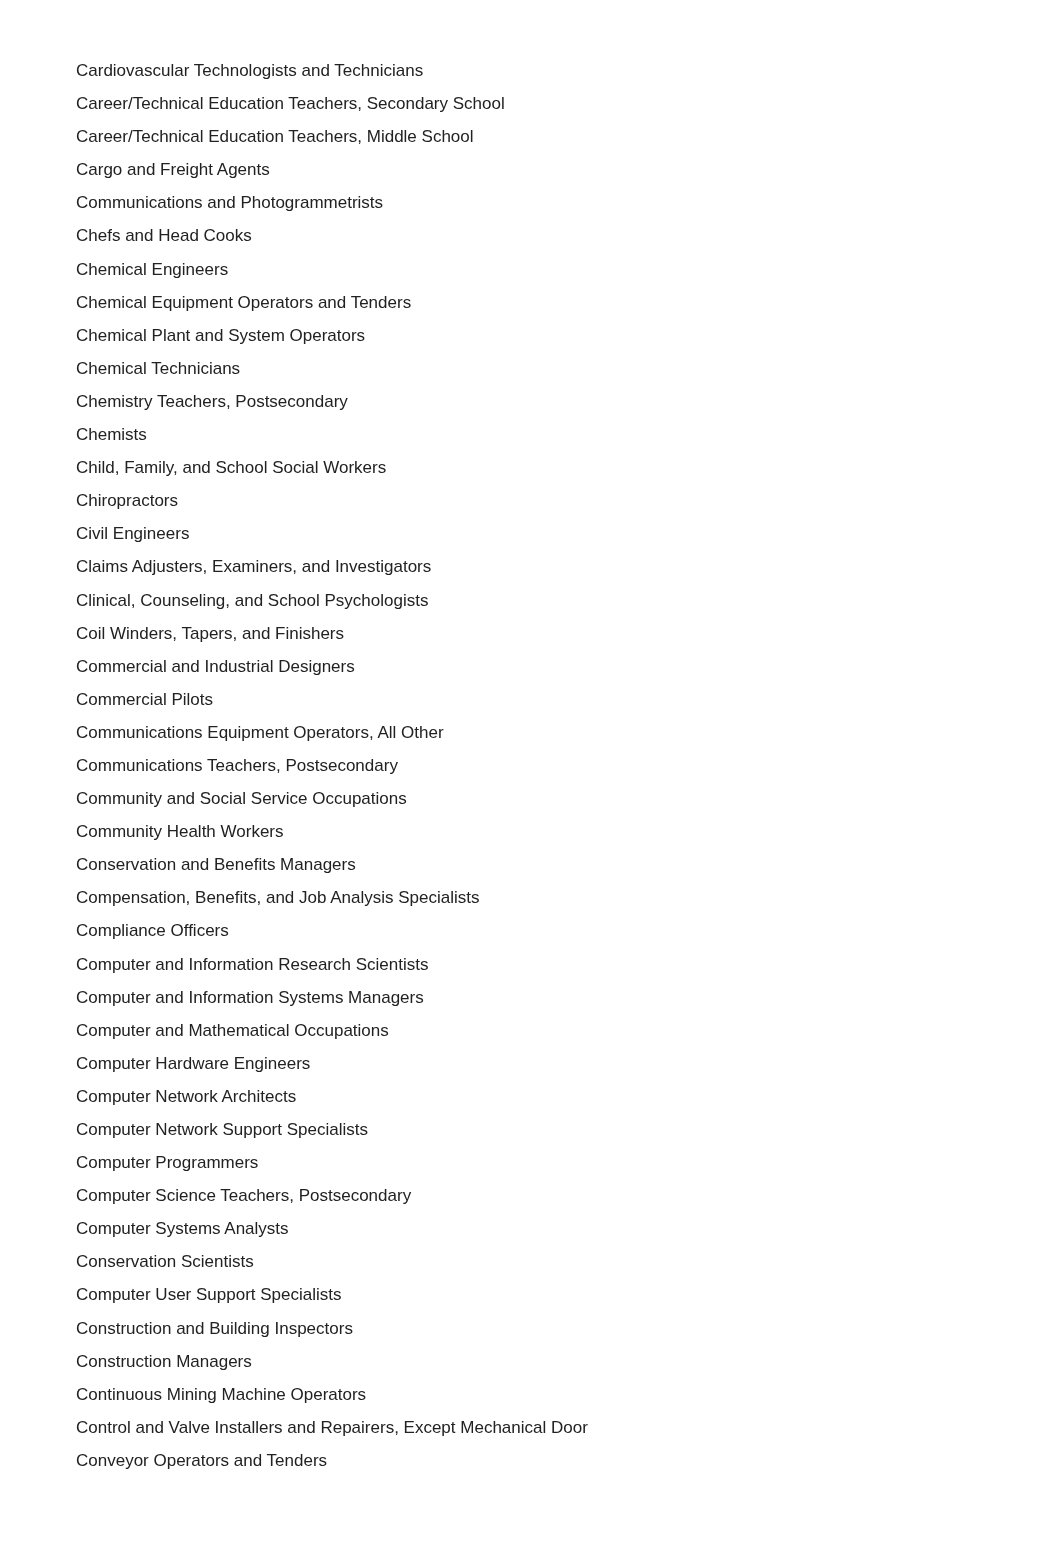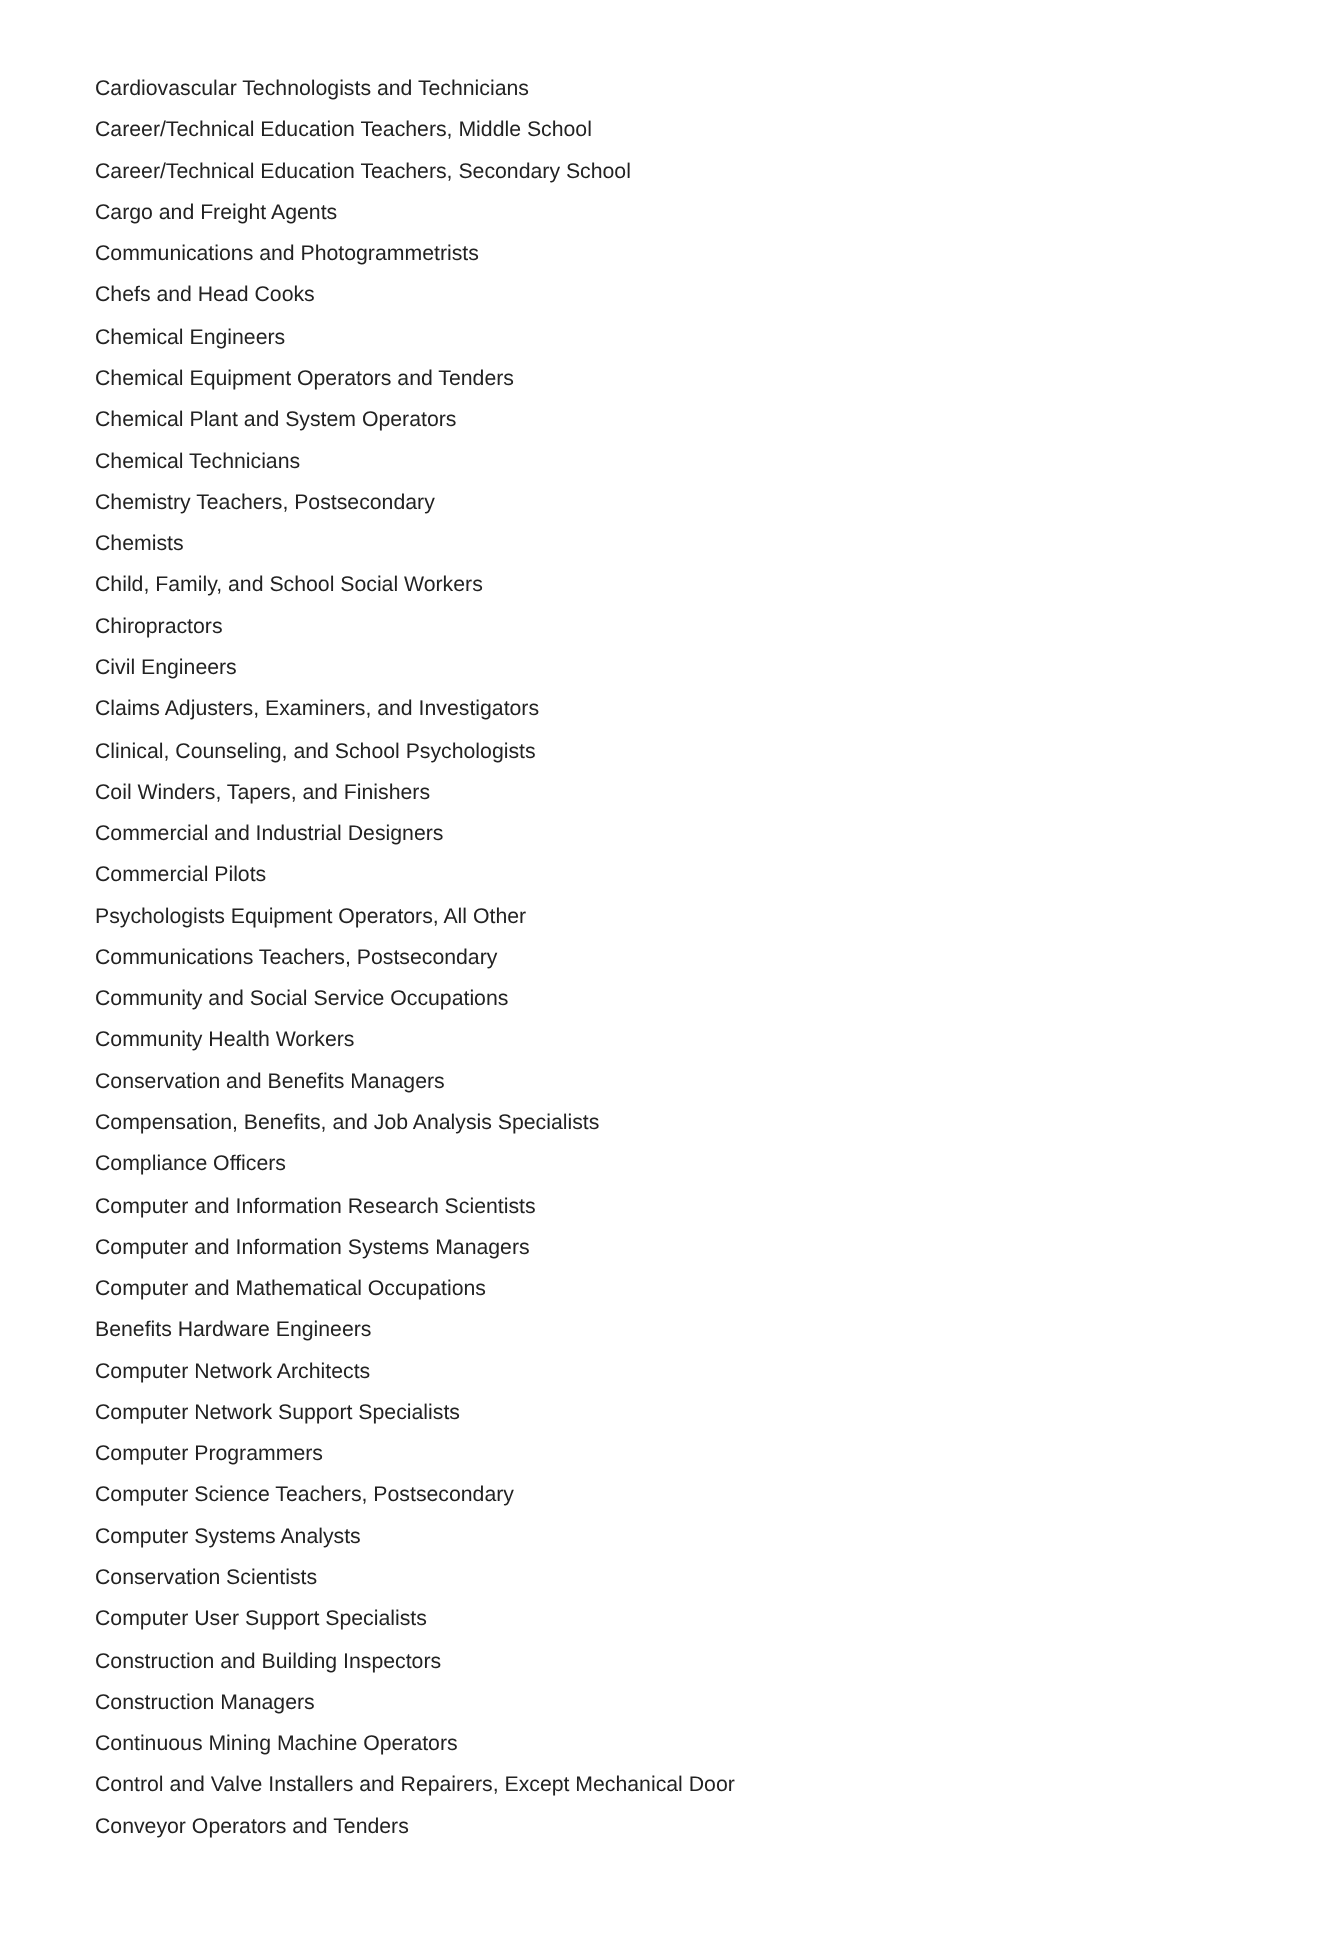--- a/index.html
+++ b/index.html
@@ -23,50 +23,50 @@
     .occupation-item {
       line-height: 1.3;
       font-weight: 400;
     }
   </style>
 </head>
 <body>
 
 <div class="occupation-list">
 <div class="occupation-item">Cardiovascular Technologists and Technicians</div>
+    <div class="occupation-item">Career/Technical Education Teachers, Secondary School</div>
     <div class="occupation-item">Career/Technical Education Teachers, Middle School</div>
-    <div class="occupation-item">Career/Technical Education Teachers, Secondary School</div>
     <div class="occupation-item">Cargo and Freight Agents</div>
     <div class="occupation-item">Communications and Photogrammetrists</div>
     <div class="occupation-item">Chefs and Head Cooks</div>
     <div class="occupation-item">Chemical Engineers</div>
     <div class="occupation-item">Chemical Equipment Operators and Tenders</div>
     <div class="occupation-item">Chemical Plant and System Operators</div>
     <div class="occupation-item">Chemical Technicians</div>
     <div class="occupation-item">Chemistry Teachers, Postsecondary</div>
     <div class="occupation-item">Chemists</div>
     <div class="occupation-item">Child, Family, and School Social Workers</div>
     <div class="occupation-item">Chiropractors</div>
     <div class="occupation-item">Civil Engineers</div>
     <div class="occupation-item">Claims Adjusters, Examiners, and Investigators</div>
     <div class="occupation-item">Clinical, Counseling, and School Psychologists</div>
     <div class="occupation-item">Coil Winders, Tapers, and Finishers</div>
     <div class="occupation-item">Commercial and Industrial Designers</div>
     <div class="occupation-item">Commercial Pilots</div>
-    <div class="occupation-item">Psychologists Equipment Operators, All Other</div>
+    <div class="occupation-item">Communications Equipment Operators, All Other</div>
     <div class="occupation-item">Communications Teachers, Postsecondary</div>
     <div class="occupation-item">Community and Social Service Occupations</div>
     <div class="occupation-item">Community Health Workers</div>
     <div class="occupation-item">Conservation and Benefits Managers</div>
     <div class="occupation-item">Compensation, Benefits, and Job Analysis Specialists</div>
     <div class="occupation-item">Compliance Officers</div>
     <div class="occupation-item">Computer and Information Research Scientists</div>
     <div class="occupation-item">Computer and Information Systems Managers</div>
     <div class="occupation-item">Computer and Mathematical Occupations</div>
-    <div class="occupation-item">Benefits Hardware Engineers</div>
+    <div class="occupation-item">Computer Hardware Engineers</div>
     <div class="occupation-item">Computer Network Architects</div>
     <div class="occupation-item">Computer Network Support Specialists</div>
     <div class="occupation-item">Computer Programmers</div>
     <div class="occupation-item">Computer Science Teachers, Postsecondary</div>
     <div class="occupation-item">Computer Systems Analysts</div>
     <div class="occupation-item">Conservation Scientists</div>
     <div class="occupation-item">Computer User Support Specialists</div>
     <div class="occupation-item">Construction and Building Inspectors</div>
     <div class="occupation-item">Construction Managers</div>
     <div class="occupation-item">Continuous Mining Machine Operators</div>

